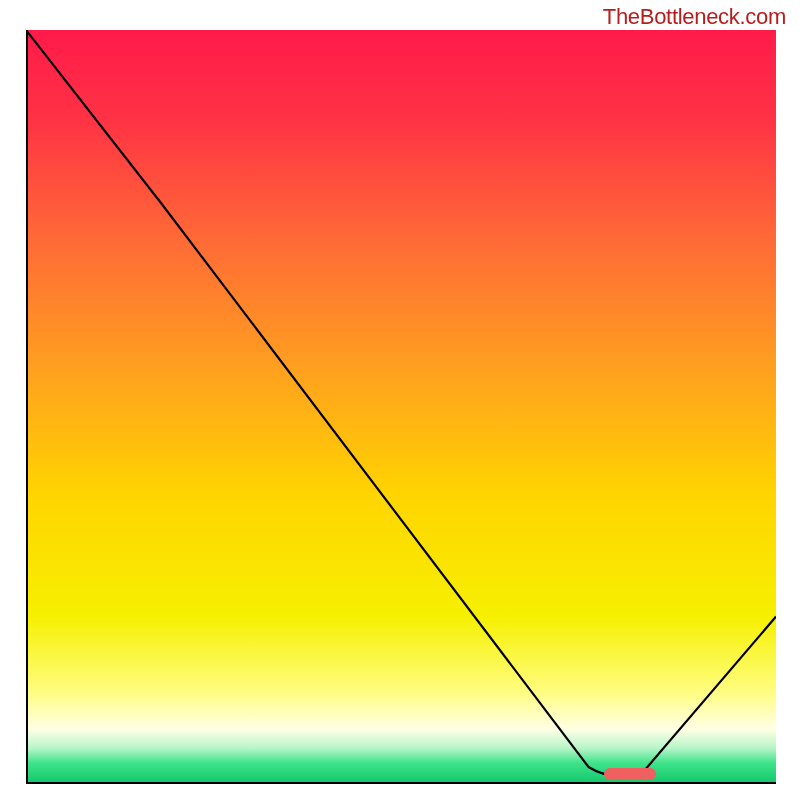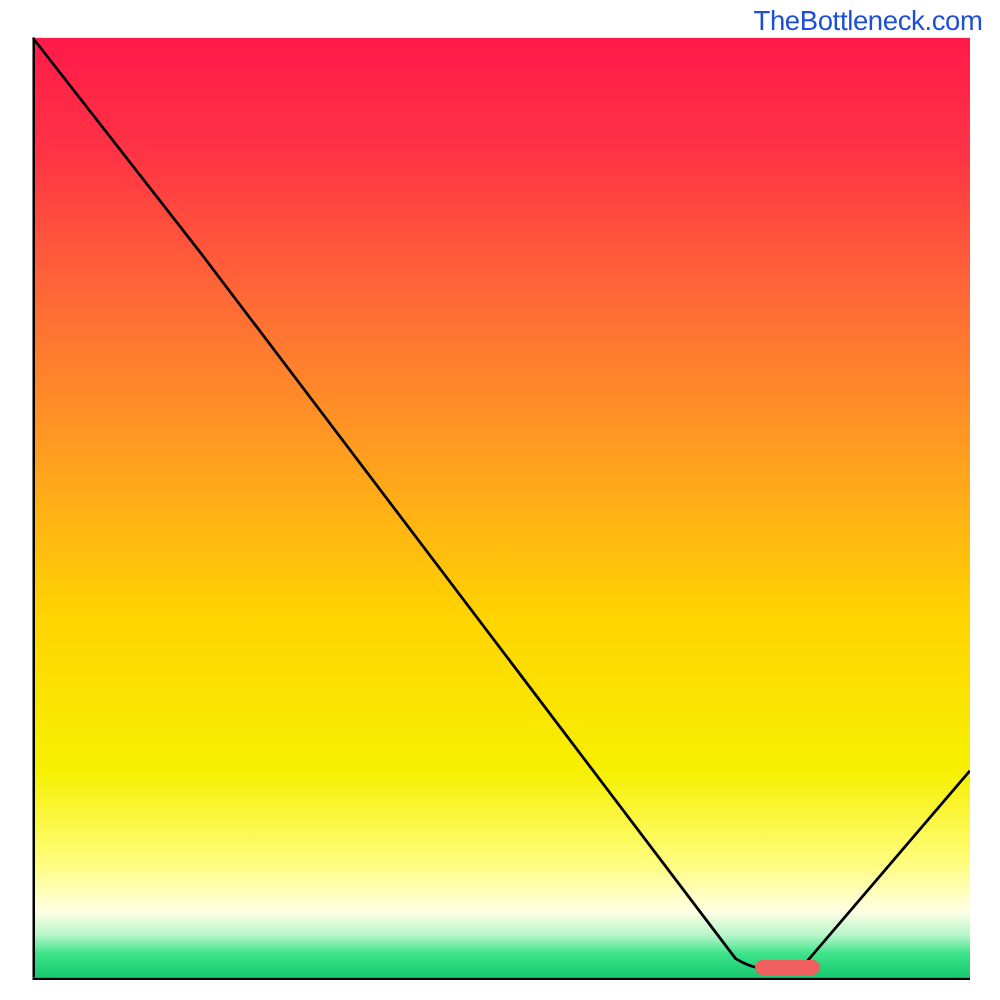--- a/index.html
+++ b/index.html
@@ -12,21 +12,21 @@
   }
   .container {
     position: relative;
     width: 800px;
     height: 800px;
   }
   .watermark {
     position: absolute;
     top: 4px;
     right: 14px;
-    color: #1d4ed8;
+    color: #b91c1c;
     font-size: 22px;
     font-weight: 500;
     letter-spacing: -0.3px;
   }
   .plot-frame {
     position: absolute;
     left: 26px;
     top: 30px;
     width: 750px;
     height: 752px;

